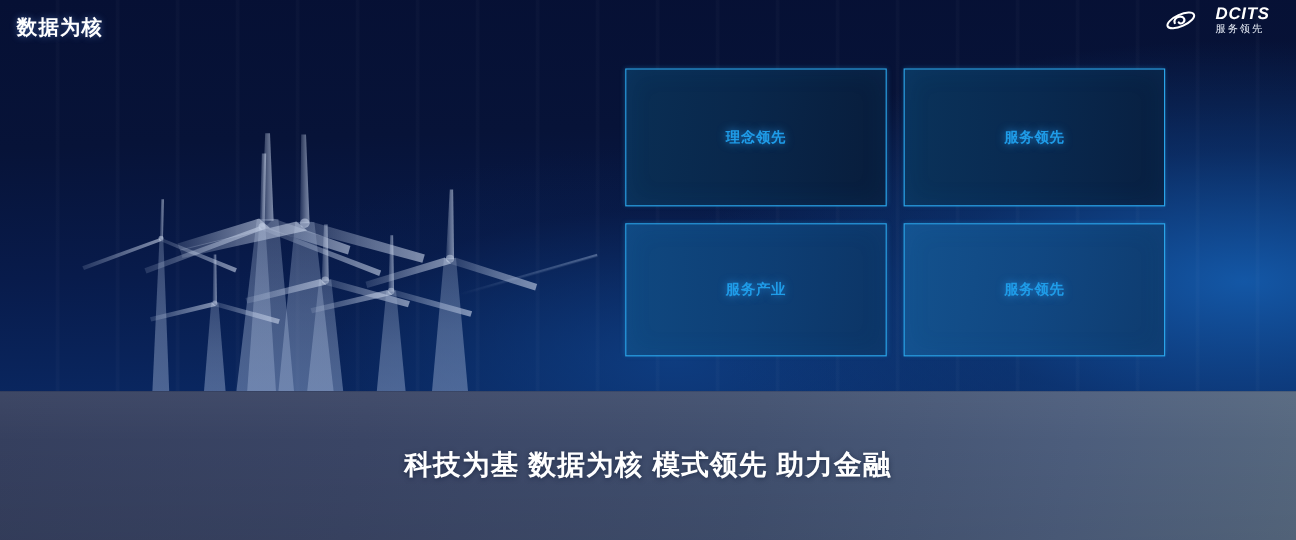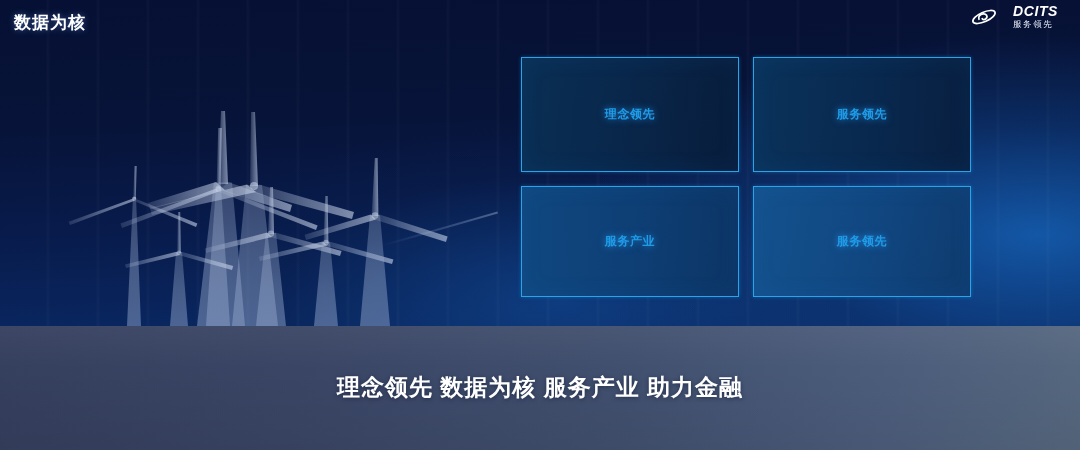--- a/index.html
+++ b/index.html
@@ -243,16 +243,16 @@
         <span class="card-label">服务产业</span>
       </div>
       <div class="card card-4">
         <span class="card-label">服务领先</span>
       </div>
     </div>
   </div>
 
   <div class="band">
     <div class="band-sheen"></div>
-    <div class="tagline">理念领先  数据为核  服务产业  助力金融</div>
+    <div class="tagline">科技为基  数据为核  模式领先  助力金融</div>
   </div>
 
 </div>
 
 </body></html>

